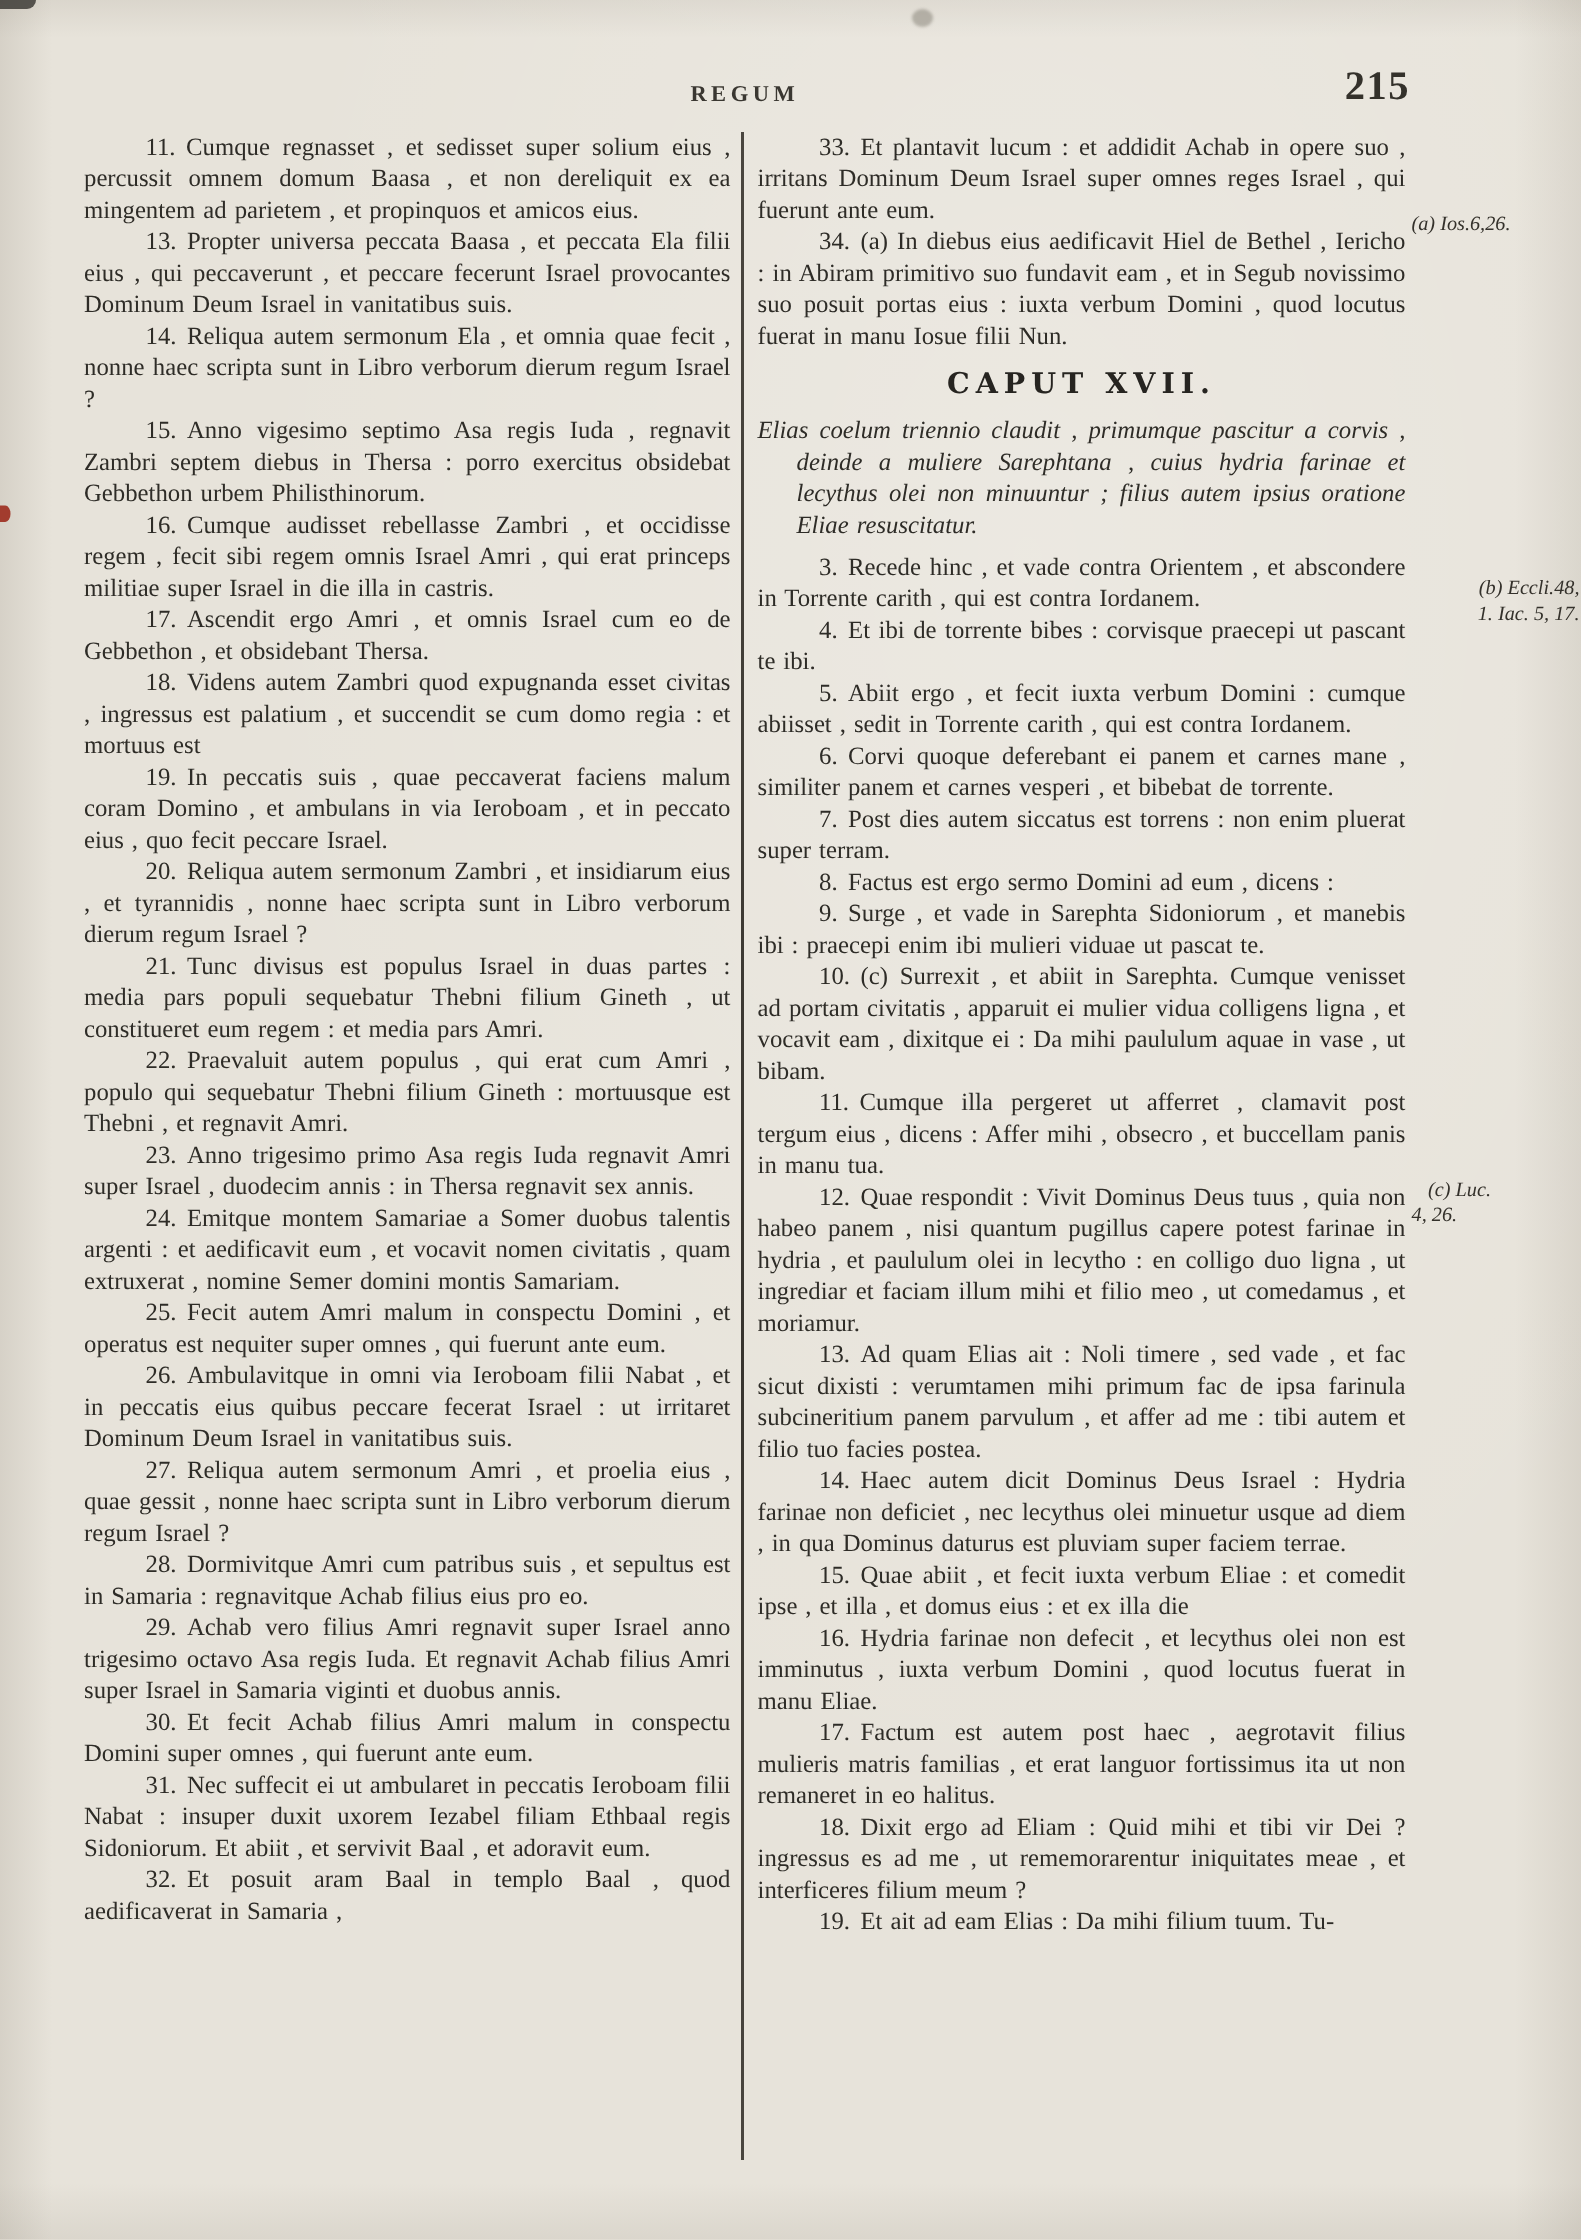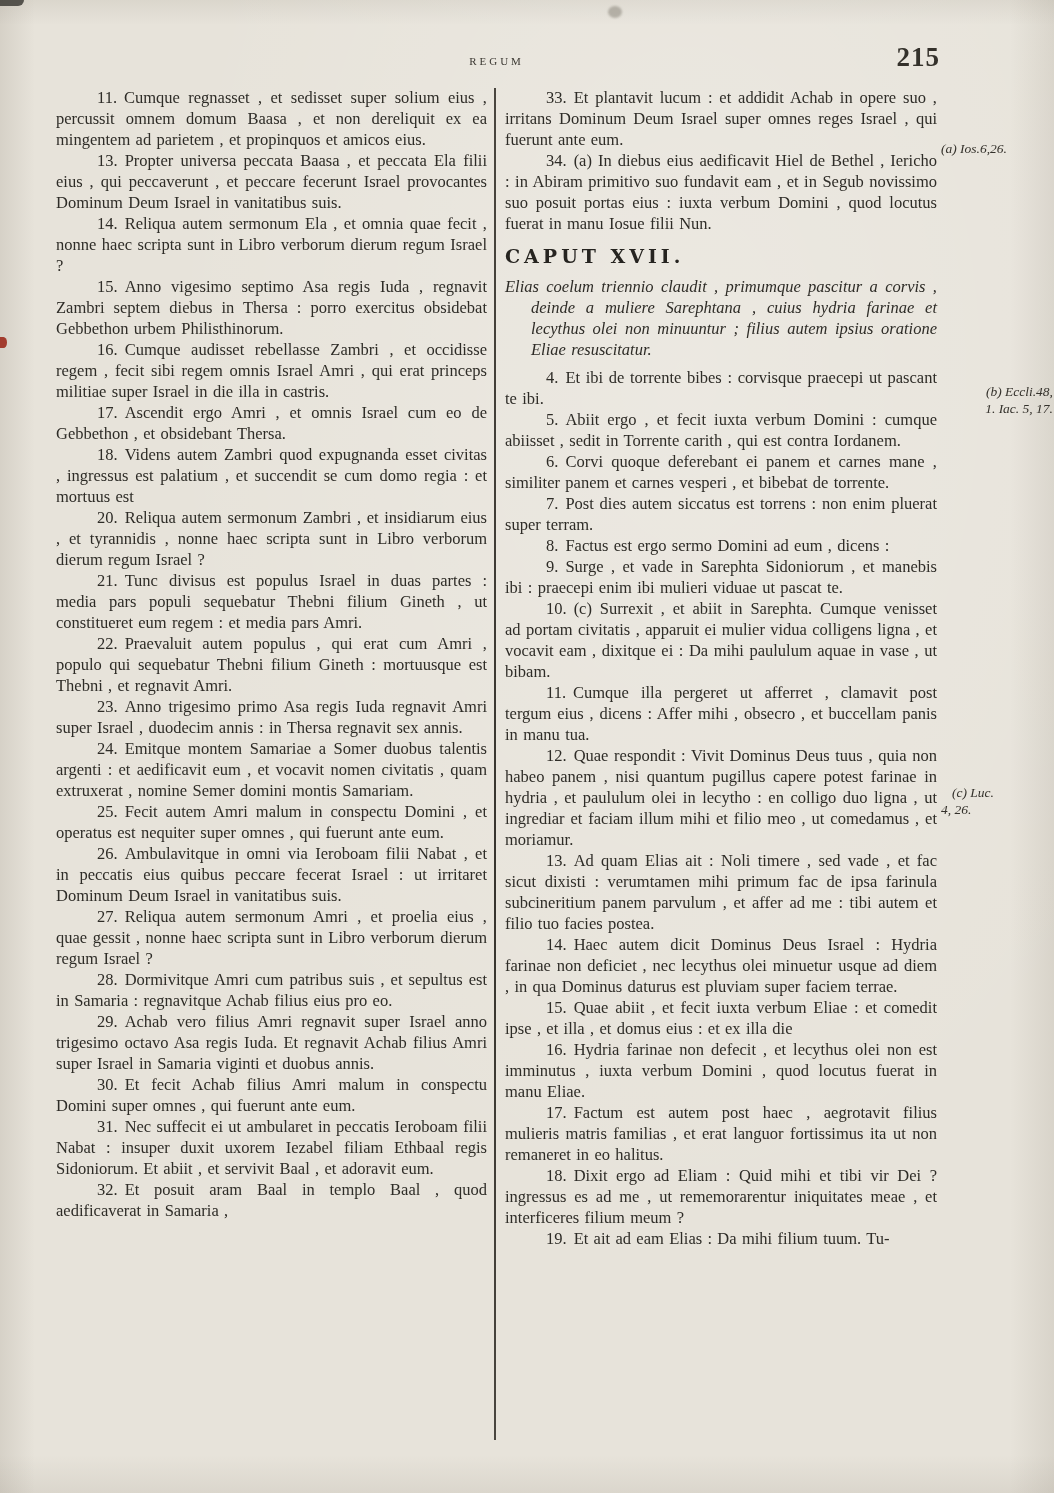--- a/index.html
+++ b/index.html
@@ -8,40 +8,40 @@
     background:
       radial-gradient(ellipse at 65% 25%, rgba(255,255,255,0.20), rgba(255,255,255,0) 55%),
       linear-gradient(90deg, rgba(110,100,85,0.14), rgba(110,100,85,0) 35px, rgba(110,100,85,0) 1010px, rgba(110,100,85,0.12)),
       linear-gradient(180deg, rgba(110,100,85,0.10), rgba(110,100,85,0) 25px, rgba(110,100,85,0) 1455px, rgba(110,100,85,0.10)),
       #e7e3da;
     font-family:"Liberation Serif","DejaVu Serif",serif;
     color:#2e2c27;
   }
   .running-title{
     position:absolute;top:55px;left:56px;width:881px;text-align:center;
-    font-size:11px;font-weight:normal;letter-spacing:3px;color:#3a3731;
+    font-size:15px;font-weight:bold;letter-spacing:3px;color:#3a3731;
   }
   .page-number{
     position:absolute;top:42px;right:114px;
     font-size:27px;font-weight:bold;letter-spacing:1px;color:#34312b;
   }
   .col{position:absolute;top:87px;}
   .col-left{left:56px;width:431px;}
   .col-right{left:505px;width:432px;}
   .divider{
     position:absolute;left:494px;top:88px;width:2px;height:1352px;
     background:linear-gradient(180deg,#4a463f,#37342e 60%,#4a463f);
   }
   .verse{
     margin:0;text-align:justify;text-indent:20px;
     font-size:16.5px;line-height:21px;word-spacing:1.2px;
   }
   .vnum{padding-right:7px;margin-left:21px;}
   .caput{
-    font-weight:bold;font-size:19px;letter-spacing:4px;
+    text-align:center;font-weight:bold;font-size:19px;letter-spacing:4px;
     margin:11px 0 9px 0;color:#262420;
     font-family:"DejaVu Serif","Liberation Serif",serif;
   }
   .summary{
     margin:0 0 7px 0;font-style:italic;text-align:justify;
     font-size:16.5px;line-height:21px;word-spacing:1.2px;
     padding-left:26px;text-indent:-26px;
   }
   .margin-note{
     position:absolute;left:941px;width:112px;
@@ -87,20 +87,21 @@
     <p class="verse"><span class="vnum">14.</span><span>Reliqua autem sermonum Ela , et omnia quae fecit , nonne haec scripta sunt in Libro verborum dierum regum Israel ?</span></p>
 
     <p class="verse"><span class="vnum">15.</span><span>Anno vigesimo septimo Asa regis Iuda , regnavit Zambri septem diebus in Thersa : porro exercitus obsidebat Gebbethon urbem Philisthinorum.</span></p>
 
     <p class="verse"><span class="vnum">16.</span><span>Cumque audisset rebellasse Zambri , et occidisse regem , fecit sibi regem omnis Israel Amri , qui erat princeps militiae super Israel in die illa in castris.</span></p>
 
     <p class="verse"><span class="vnum">17.</span><span>Ascendit ergo Amri , et omnis Israel cum eo de Gebbethon , et obsidebant Thersa.</span></p>
 
     <p class="verse"><span class="vnum">18.</span><span>Videns autem Zambri quod expugnanda esset civitas , ingressus est palatium , et succendit se cum domo regia : et mortuus est</span></p>
 
+    <p class="verse"><span class="vnum">19.</span><span>In peccatis suis , quae peccaverat faciens malum coram Domino , et ambulans in via Ieroboam , et in peccato eius , quo fecit peccare Israel.</span></p>
 
     <p class="verse"><span class="vnum">20.</span><span>Reliqua autem sermonum Zambri , et insidiarum eius , et tyrannidis , nonne haec scripta sunt in Libro verborum dierum regum Israel ?</span></p>
 
     <p class="verse"><span class="vnum">21.</span><span>Tunc divisus est populus Israel in duas partes : media pars populi sequebatur Thebni filium Gineth , ut constitueret eum regem : et media pars Amri.</span></p>
 
     <p class="verse"><span class="vnum">22.</span><span>Praevaluit autem populus , qui erat cum Amri , populo qui sequebatur Thebni filium Gineth : mortuusque est Thebni , et regnavit Amri.</span></p>
 
     <p class="verse"><span class="vnum">23.</span><span>Anno trigesimo primo Asa regis Iuda regnavit Amri super Israel , duodecim annis : in Thersa regnavit sex annis.</span></p>
 
     <p class="verse"><span class="vnum">24.</span><span>Emitque montem Samariae a Somer duobus talentis argenti : et aedificavit eum , et vocavit nomen civitatis , quam extruxerat , nomine Semer domini montis Samariam.</span></p>
@@ -131,20 +132,21 @@
     </div>
 
   <h2 class="caput">CAPUT XVII.</h2>
 
   <p class="summary">Elias coelum triennio claudit , primumque pascitur a corvis , deinde a muliere Sarephtana , cuius hydria farinae et lecythus olei non minuuntur ; filius autem ipsius oratione Eliae resuscitatur.</p>
 
   <div>
 
 
 
+      <p class="verse"><span class="vnum">3.</span><span>Recede hinc , et vade contra Orientem , et abscondere in Torrente carith , qui est contra Iordanem.</span></p>
 
       <p class="verse"><span class="vnum">4.</span><span>Et ibi de torrente bibes : corvisque praecepi ut pascant te ibi.</span></p>
 
       <p class="verse"><span class="vnum">5.</span><span>Abiit ergo , et fecit iuxta verbum Domini : cumque abiisset , sedit in Torrente carith , qui est contra Iordanem.</span></p>
 
       <p class="verse"><span class="vnum">6.</span><span>Corvi quoque deferebant ei panem et carnes mane , similiter panem et carnes vesperi , et bibebat de torrente.</span></p>
 
       <p class="verse"><span class="vnum">7.</span><span>Post dies autem siccatus est torrens : non enim pluerat super terram.</span></p>
 
       <p class="verse"><span class="vnum">8.</span><span>Factus est ergo sermo Domini ad eum , dicens :</span></p>

